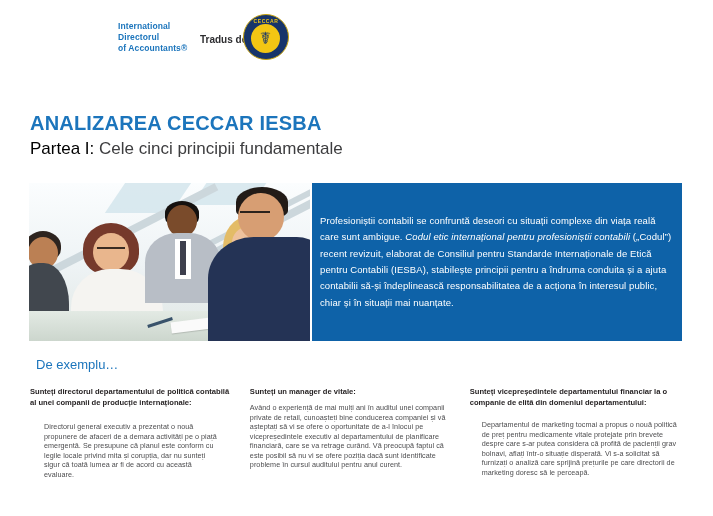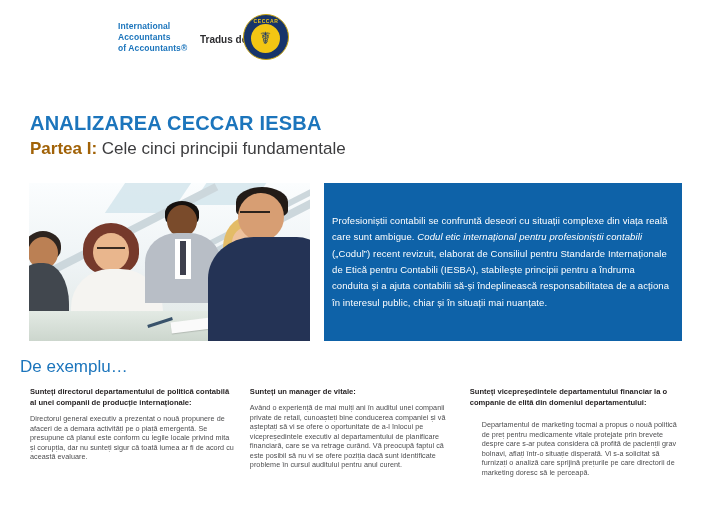--- a/index.html
+++ b/index.html
@@ -45,24 +45,24 @@
 
   
   .doc-title {
     position:absolute; left:30px; top:112px;
     color:#1c75bc; font-size:20px; font-weight:bold; letter-spacing:.2px;
   }
   .doc-subtitle {
     position:absolute; left:30px; top:139px;
     color:#3d3d3f; font-size:17px;
   }
-  .doc-subtitle .b { font-weight:bold; color:#a16207; }
-
-  
-  .hero { position:absolute; left:29px; top:183px; width:653px; height:158px; display:flex;gap:12px; }
+  .doc-subtitle .b { font-weight:normal; color:#000000; }
+
+  
+  .hero { position:absolute; left:29px; top:183px; width:653px; height:158px; display:flex; }
   .photo {
     flex:none; width:281px; height:158px; position:relative; overflow:hidden;
     background:linear-gradient(180deg,#fbfdfe 0%,#eef3f5 52%,#e0e7e4 100%);
   }
   .beam { position:absolute; background:#ccd7dc; }
   .beam.b1 { width:230px; height:8px; left:-30px; top:52px; transform:rotate(-27deg); }
   .beam.b2 { width:230px; height:8px; left:70px;  top:66px; transform:rotate(-27deg); }
   .beam.b3 { width:150px; height:6px; left:160px; top:30px; transform:rotate(-27deg); }
   .skypane { position:absolute; background:#d3e5ec; opacity:.85; }
   .skypane.s1 { left:86px; top:0; width:66px; height:30px; transform:skewX(-34deg); }
@@ -102,43 +102,43 @@
 
   .hero-panel {
     flex:1; margin-left:2px; background:#0e62a8; color:#ffffff;
     display:flex; align-items:center; padding:0 9px 0 8px; box-sizing:border-box;
   }
   .hero-text { font-size:9.5px; line-height:1.72; letter-spacing:.1px; }
   .hero-text .it { font-style:italic; }
 
   
   .examples-heading {
-    position:absolute; left:20px; top:357px;
-    color:#1c75bc; font-size:17px;
+    position:absolute; left:36px; top:357px;
+    color:#1c75bc; font-size:13px;
   }
   .columns {
     position:absolute; left:30px; top:386px; width:662px;
     display:grid; grid-template-columns:1fr 1fr 1.08fr; gap:14px;
   }
   .col-title {
     font-size:7.6px; font-weight:bold; color:#231f20;
     line-height:1.45; margin:0 0 6px 0;
   }
   .col-body {
     font-size:7.2px; color:#4c4c4e; line-height:1.32; letter-spacing:.05px;
   }
 </style>
 </head>
 <body>
 
 <div class="page">
 
   <div class="ifac-tagline">
     <div>International</div>
-    <div>Accountants</div>
+    <div>Directorul</div>
     <div>of Accountants®</div>
   </div>
 
   <div class="tradus">Tradus de:</div>
   <div class="ceccar">
     <div class="ceccar-top">CECCAR</div>
     <div class="ceccar-inner">
       <span class="ceccar-emblem">☤</span>
     </div>
   </div>
@@ -195,21 +195,21 @@
         <span>Profesioniștii contabili se confruntă deseori cu situații complexe din viața reală care sunt ambigue. </span><span class="it">Codul etic internațional pentru profesioniștii contabili</span><span> („Codul”) recent revizuit, elaborat de Consiliul pentru Standarde Internaționale de Etică pentru Contabili (IESBA), stabilește principii pentru a îndruma conduita și a ajuta contabilii să-și îndeplinească responsabilitatea de a acționa în interesul public, chiar și în situații mai nuanțate.</span>
       </p>
     </div>
   </div>
 
   <div class="examples-heading">De exemplu…</div>
 
   <div class="columns">
     <div class="col">
       <p class="col-title">Sunteți directorul departamentului de politică contabilă al unei companii de producție internaționale:</p>
-      <p class="col-body" style="margin:0;">Directorul general executiv a prezentat o nouă propunere de afaceri de a demara activități pe o piață emergentă. Se presupune că planul este conform cu legile locale privind mita și corupția, dar nu sunteți sigur că toată lumea ar fi de acord cu această evaluare.</p>
+      <p class="col-body" style="margin:14px;">Directorul general executiv a prezentat o nouă propunere de afaceri de a demara activități pe o piață emergentă. Se presupune că planul este conform cu legile locale privind mita și corupția, dar nu sunteți sigur că toată lumea ar fi de acord cu această evaluare.</p>
     </div>
     <div class="col">
       <p class="col-title">Sunteți un manager de vitale:</p>
       <p class="col-body" style="margin:0;">Având o experiență de mai mulți ani în auditul unei companii private de retail, cunoașteți bine conducerea companiei și vă așteptați să vi se ofere o oportunitate de a-l înlocui pe vicepreședintele executiv al departamentului de planificare financiară, care se va retrage curând. Vă preocupă faptul că este posibil să nu vi se ofere poziția dacă sunt identificate probleme în cursul auditului pentru anul curent.</p>
     </div>
     <div class="col">
       <p class="col-title">Sunteți vicepreședintele departamentului financiar la o companie de elită din domeniul departamentului:</p>
       <p class="col-body" style="margin:12px;">Departamentul de marketing tocmai a propus o nouă politică de preț pentru medicamente vitale protejate prin brevete despre care s-ar putea considera că profită de pacienții grav bolnavi, aflați într-o situație disperată. Vi s-a solicitat să furnizați o analiză care sprijină prețurile pe care directorii de marketing doresc să le perceapă.</p>
     </div>
   </div>

